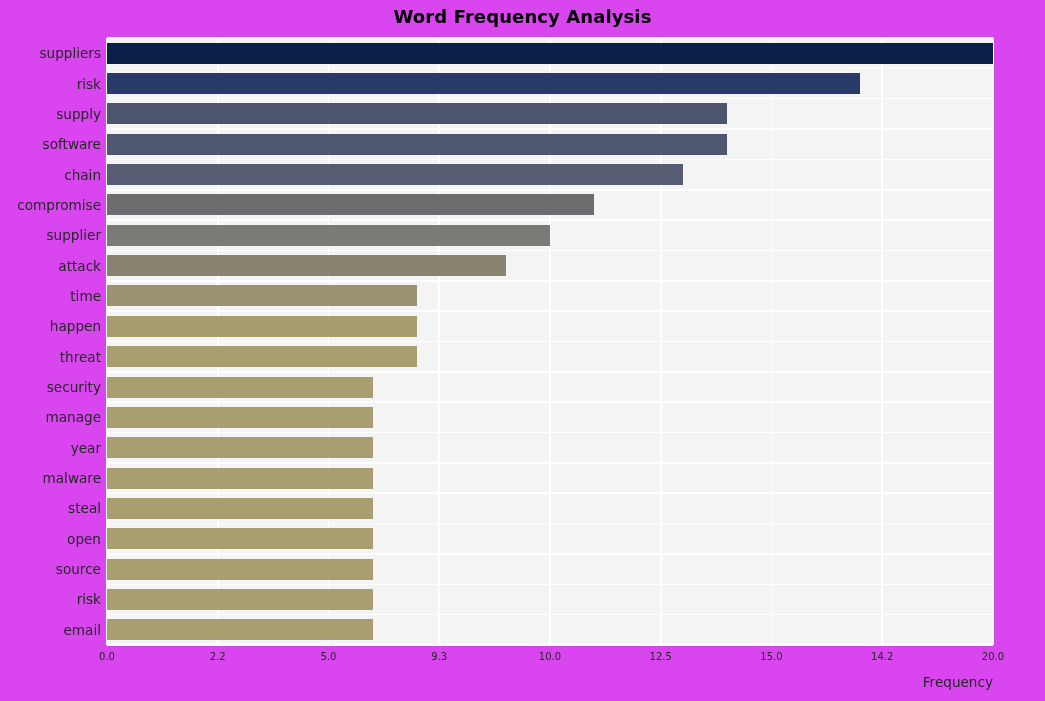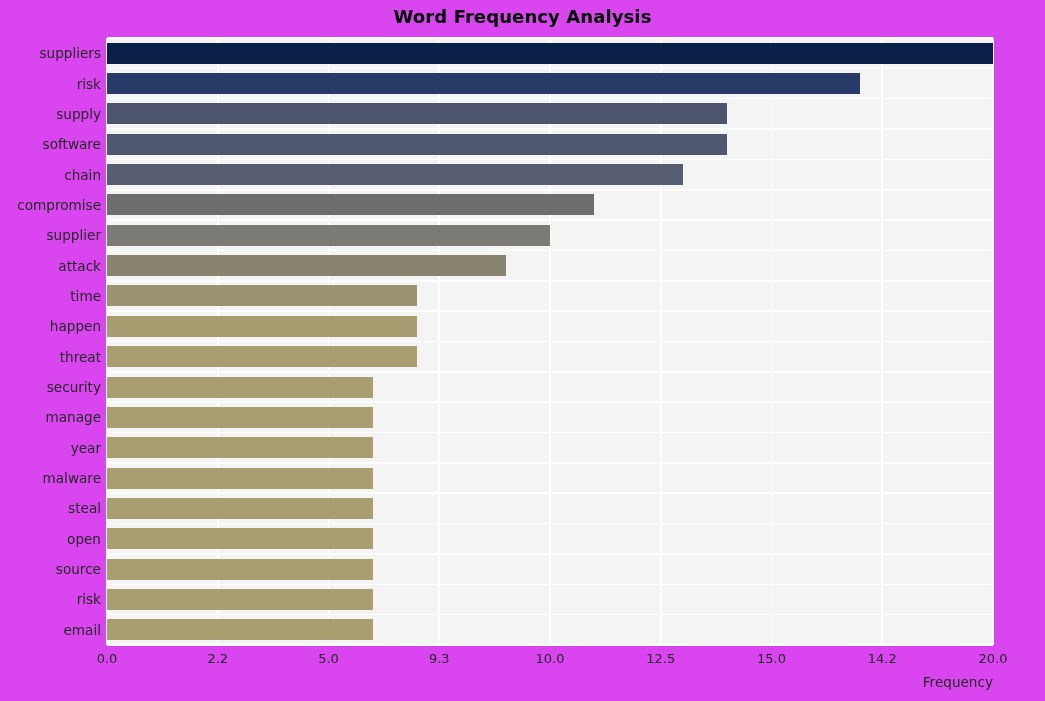--- a/index.html
+++ b/index.html
@@ -76,21 +76,21 @@
     height: 563px;
   }
   #ytick-layer .ytick-label {
     right: auto;
     left: 0;
     width: 101px;
   }
   .xtick-label {
     position: absolute;
     top: 651px;
-    font-size: 13px;
+    font-size: 10px;
     color: #262626;
     text-align: center;
     width: 80px;
     white-space: nowrap;
   }
   #xaxis-label {
     position: absolute;
     left: 107px;
     top: 674px;
     width: 886px;

